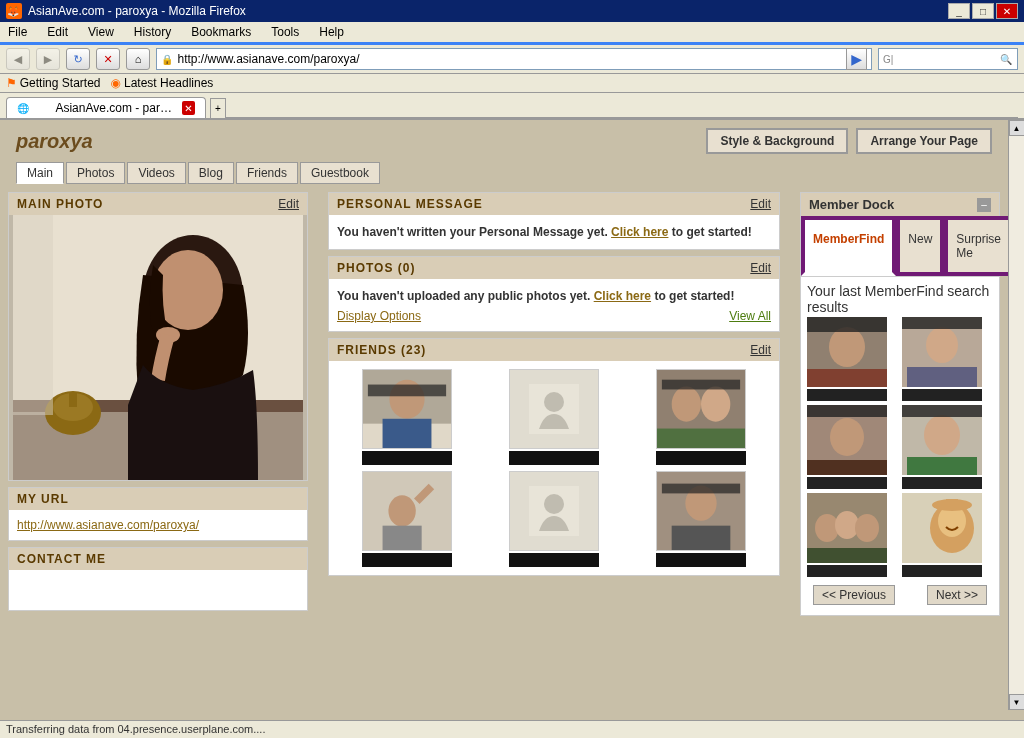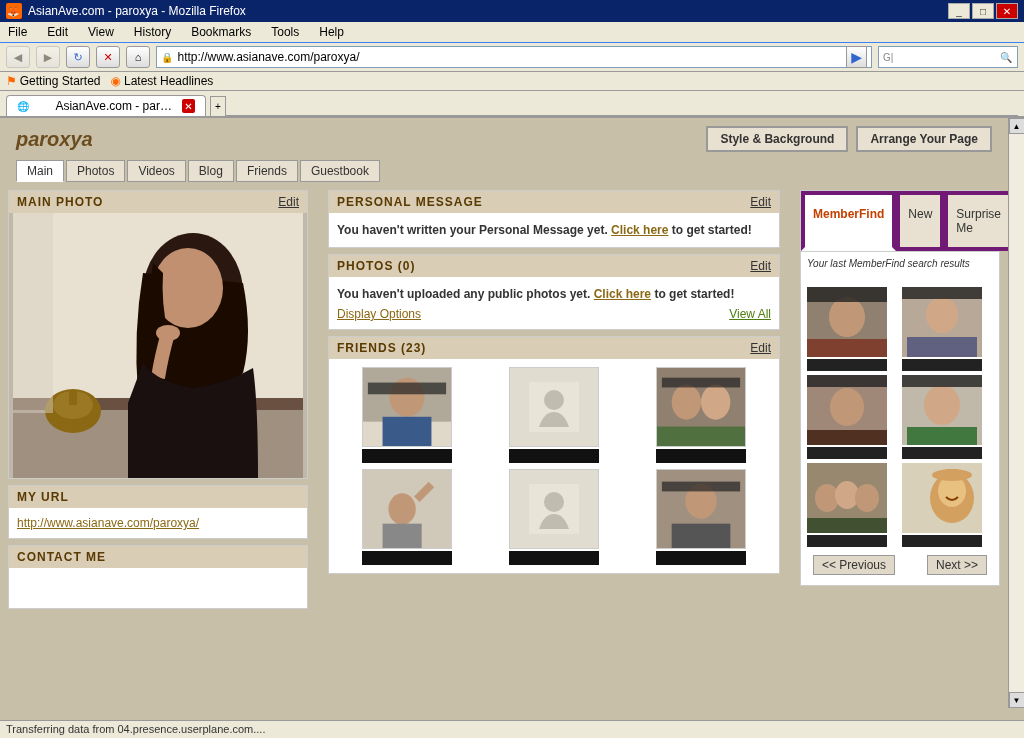--- a/index.html
+++ b/index.html
@@ -3,21 +3,21 @@
   <meta charset="utf-8">
   <style>
     * { margin: 0; padding: 0; box-sizing: border-box; }
     body { font-family: Arial, sans-serif; font-size: 12px; background: #c8bfa8; width: 1024px; height: 738px; overflow: hidden; }
     .title-bar { background: #0a246a; color: white; padding: 3px 6px; font-size: 12px; display: flex; align-items: center; justify-content: space-between; }
     .title-bar-left { display: flex; align-items: center; gap: 6px; }
     .title-bar-icon { width: 16px; height: 16px; background: #f60; border-radius: 2px; display: flex; align-items: center; justify-content: center; font-size: 10px; color: white; }
     .title-bar-buttons { display: flex; gap: 2px; }
     .tb-btn { width: 22px; height: 16px; background: #ece9d8; border: 1px solid #aaa; display: flex; align-items: center; justify-content: center; font-size: 10px; color: #333; cursor: pointer; }
 
-    .menu-bar { background: #ece9d8; padding: 2px 4px; display: flex; gap: 12px; font-size: 12px; border-bottom: 1px solid #3b82f6; }
+    .menu-bar { background: #ece9d8; padding: 2px 4px; display: flex; gap: 12px; font-size: 12px; border-bottom: 3px solid #3b82f6; }
     .menu-item { cursor: pointer; padding: 1px 4px; }
 
     .toolbar { background: #ece9d8; padding: 3px 6px; display: flex; align-items: center; gap: 6px; border-bottom: 1px solid #999; }
     .nav-btn { width: 24px; height: 22px; background: linear-gradient(to bottom, #fff, #ddd); border: 1px solid #999; border-radius: 3px; display: flex; align-items: center; justify-content: center; cursor: pointer; font-size: 11px; }
     .nav-btn.disabled { opacity: 0.4; }
     .address-bar { flex: 1; display: flex; align-items: center; border: 1px solid #7f9db9; background: white; height: 22px; padding: 0 4px; }
     .address-bar input { border: none; outline: none; width: 100%; font-size: 12px; }
     .search-bar { width: 140px; display: flex; align-items: center; border: 1px solid #7f9db9; background: white; height: 22px; padding: 0 4px; }
     .search-bar input { border: none; outline: none; width: 100%; font-size: 12px; }
     .go-btn { width: 22px; height: 22px; background: linear-gradient(to bottom, #fff, #ddd); border: 1px solid #999; display: flex; align-items: center; justify-content: center; cursor: pointer; font-size: 10px; }
@@ -83,21 +83,21 @@
 
     
     .member-dock { background: white; border: 1px solid #ccc; }
     .dock-header { background: #d9cdb6; padding: 4px 8px; display: flex; justify-content: space-between; align-items: center; }
     .dock-title { font-size: 13px; font-weight: bold; color: #333; }
     .dock-minimize { cursor: pointer; background: #999; color: white; width: 14px; height: 14px; display: flex; align-items: center; justify-content: center; font-size: 10px; }
     .dock-tabs { display: flex; border-bottom: 1px solid #ccc; }
     .dock-tab { padding: 12px 8px; font-size: 12px; cursor: pointer; color: #333; background: #e8e0d0; border: 4px solid #701a75; }
     .dock-tab.active { background: white; color: #c44000; font-weight: bold; border-bottom-color: white; }
     .dock-body { padding: 6px; }
-    .dock-search-text { font-size: 10px; color: #333; margin-bottom: 18px; font-style: italic; }
+    .dock-search-text { font-size: 14px; color: #333; margin-bottom: 2px; }
     .dock-grid { display: grid; grid-template-columns: repeat(2, 1fr); gap: 4px; }
     .dock-photo { width: 80px; height: 70px; background: #888; position: relative; overflow: hidden; }
     .dock-name-bar { width: 80px; height: 12px; background: #222; margin-top: 2px; }
     .dock-nav { display: flex; justify-content: space-between; padding: 4px 6px; margin-top: 4px; }
     .dock-nav-btn { background: #e0d8c8; border: 1px solid #999; padding: 2px 8px; font-size: 12px; cursor: pointer; color: #333; }
 
     
     .status-bar { position: fixed; bottom: 0; left: 0; right: 0; background: #ece9d8; border-top: 1px solid #999; padding: 2px 6px; font-size: 11px; color: #333; height: 18px; }
 
     
@@ -368,20 +368,24 @@
                 </div>
 
               </div>
             </div>
           </div>
 
         </div>
 
         <div class="right-col">
           <div class="member-dock">
+            <div class="dock-header">
+              <span class="dock-title">Member Dock</span>
+              <div class="dock-minimize">–</div>
+            </div>
             <div class="dock-tabs">
               <div class="dock-tab active">MemberFind</div>
               <div class="dock-tab">New</div>
               <div class="dock-tab">Surprise Me</div>
             </div>
             <div class="dock-body">
               <div class="dock-search-text">Your last MemberFind search results</div>
               <div class="dock-grid">
 
                 <div>

